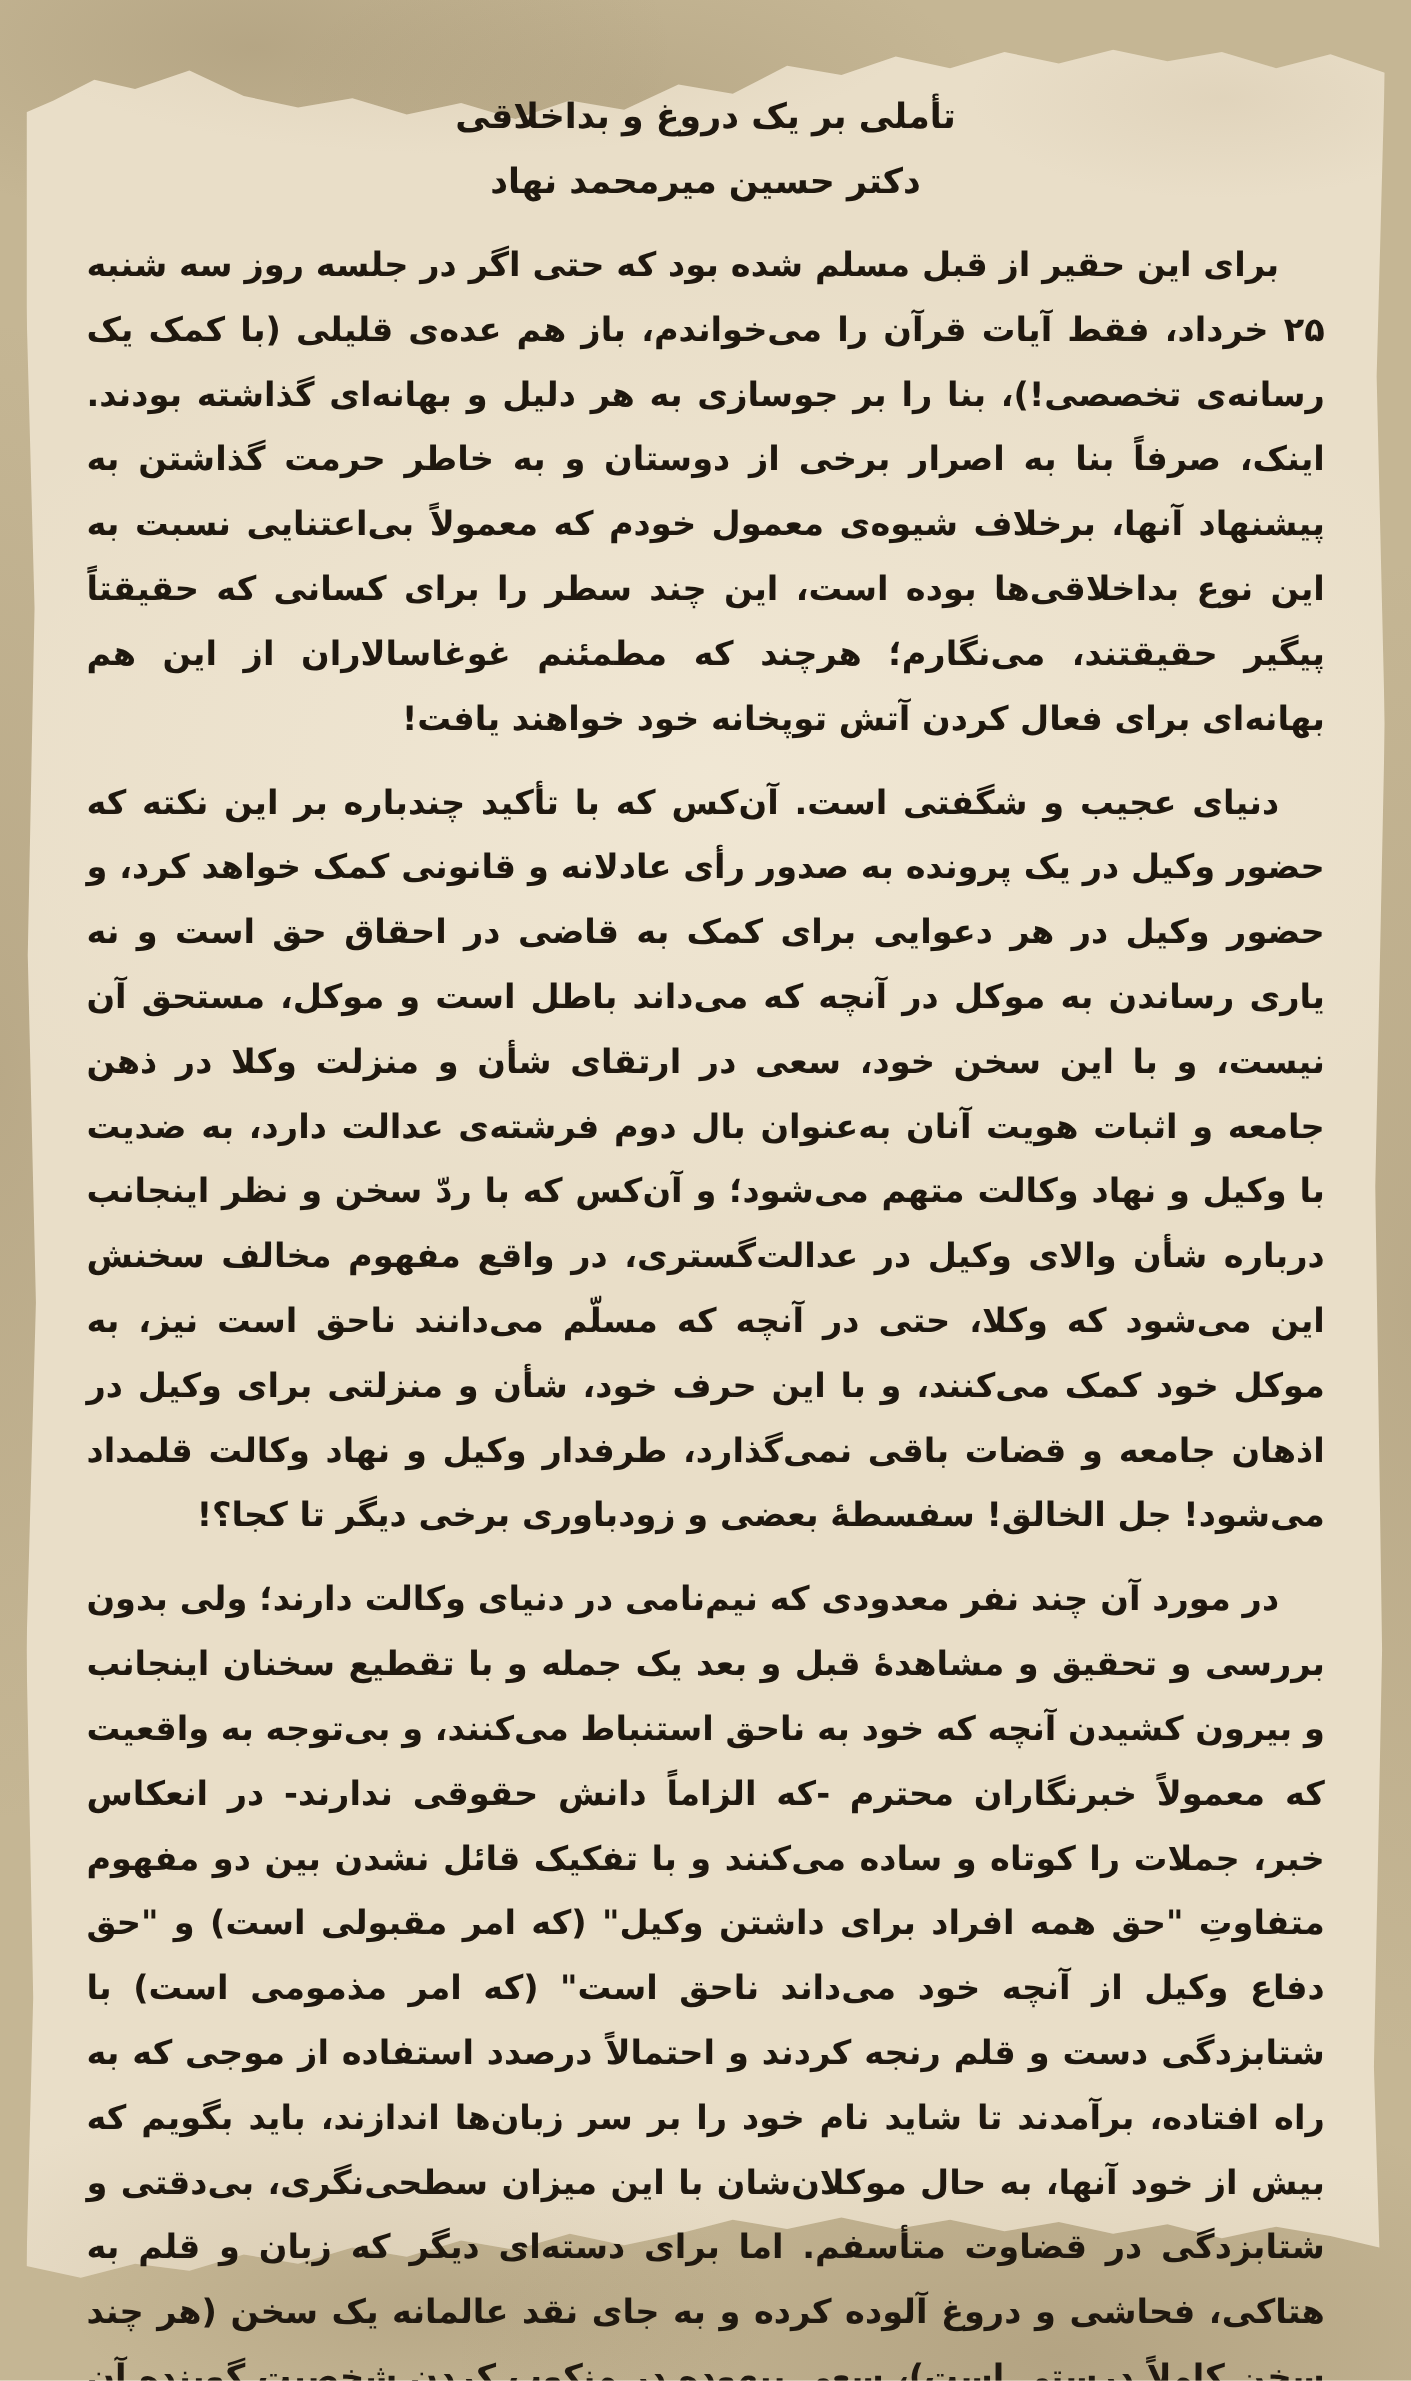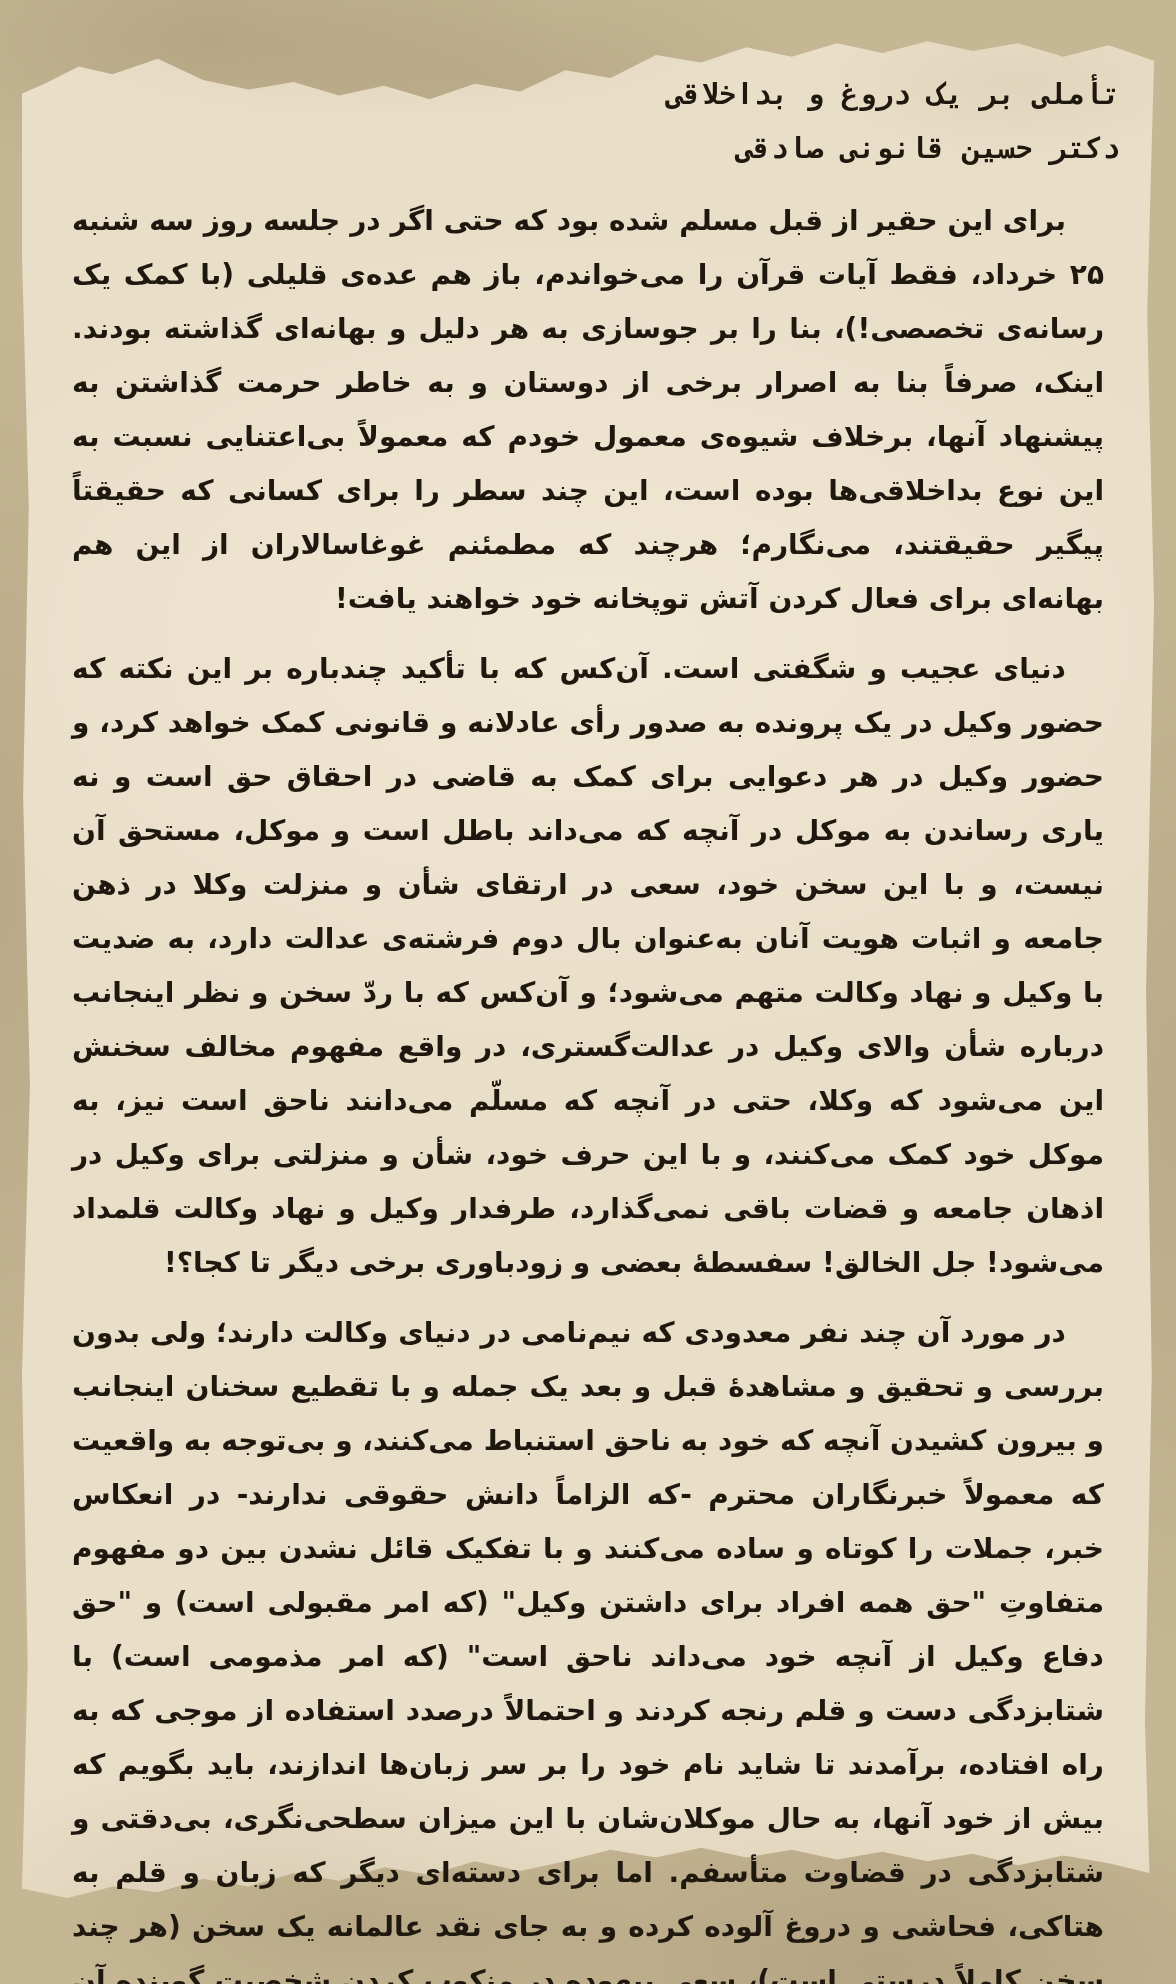--- a/index.html
+++ b/index.html
@@ -60,24 +60,23 @@
     direction: rtl;
     unicode-bidi: embed;
     color: #1f180f;
     font-weight: bold;
     font-size: 28px;
     line-height: 54px;
     text-rendering: optimizeLegibility;
   }
   .article-title,
   .article-author {
-    text-align: right;
+    text-align: center;
     font-size: 29px;
     margin: 0;
-    font-family: Liberation Mono, monospace;
   }
   .article-paragraph {
     margin: 16px;
     text-align: justify;
     text-indent: 38px;
   }
   .article-paragraph + .article-paragraph {
     margin-top: 8px;
   }
   .article-header {
@@ -85,19 +84,19 @@
   }
 </style>
 </head>
 <body>
 
 <div class="stage">
   <div class="paper"></div>
   <div class="article">
     <div class="article-header">
       <h1 class="article-title">تأملی بر یک دروغ و بداخلاقی</h1>
-      <h2 class="article-author">دکتر حسین قانونی صادقی</h2>
+      <h2 class="article-author">دکتر حسین میرمحمد نهاد</h2>
     </div>
     <p class="article-paragraph">برای این حقیر از قبل مسلم شده بود که حتی اگر در جلسه روز سه شنبه ۲۵ خرداد، فقط آیات قرآن را می‌خواندم، باز هم عده‌ی قلیلی (با کمک یک رسانه‌ی تخصصی!)، بنا را بر جوسازی به هر دلیل و بهانه‌ای گذاشته بودند. اینک، صرفاً بنا به اصرار برخی از دوستان و به خاطر حرمت گذاشتن به پیشنهاد آنها، برخلاف شیوه‌ی معمول خودم که معمولاً بی‌اعتنایی نسبت به این نوع بداخلاقی‌ها بوده است، این چند سطر را برای کسانی که حقیقتاً پیگیر حقیقتند، می‌نگارم؛ هرچند که مطمئنم غوغاسالاران از این هم بهانه‌ای برای فعال کردن آتش توپخانه خود خواهند یافت!</p>
     <p class="article-paragraph">دنیای عجیب و شگفتی است. آن‌کس که با تأکید چندباره بر این نکته که حضور وکیل در یک پرونده به صدور رأی عادلانه و قانونی کمک خواهد کرد، و حضور وکیل در هر دعوایی برای کمک به قاضی در احقاق حق است و نه یاری رساندن به موکل در آنچه که می‌داند باطل است و موکل، مستحق آن نیست، و با این سخن خود، سعی در ارتقای شأن و منزلت وکلا در ذهن جامعه و اثبات هویت آنان به‌عنوان بال دوم فرشته‌ی عدالت دارد، به ضدیت با وکیل و نهاد وکالت متهم می‌شود؛ و آن‌کس که با ردّ سخن و نظر اینجانب درباره شأن والای وکیل در عدالت‌گستری، در واقع مفهوم مخالف سخنش این می‌شود که وکلا، حتی در آنچه که مسلّم می‌دانند ناحق است نیز، به موکل خود کمک می‌کنند، و با این حرف خود، شأن و منزلتی برای وکیل در اذهان جامعه و قضات باقی نمی‌گذارد، طرفدار وکیل و نهاد وکالت قلمداد می‌شود! جل الخالق! سفسطهٔ بعضی و زودباوری برخی دیگر تا کجا؟!</p>
     <p class="article-paragraph">در مورد آن چند نفر معدودی که نیم‌نامی در دنیای وکالت دارند؛ ولی بدون بررسی و تحقیق و مشاهدهٔ قبل و بعد یک جمله و با تقطیع سخنان اینجانب و بیرون کشیدن آنچه که خود به ناحق استنباط می‌کنند، و بی‌توجه به واقعیت که معمولاً خبرنگاران محترم -که الزاماً دانش حقوقی ندارند- در انعکاس خبر، جملات را کوتاه و ساده می‌کنند و با تفکیک قائل نشدن بین دو مفهوم متفاوتِ "حق همه افراد برای داشتن وکیل" (که امر مقبولی است) و "حق دفاع وکیل از آنچه خود می‌داند ناحق است" (که امر مذمومی است) با شتابزدگی دست و قلم رنجه کردند و احتمالاً درصدد استفاده از موجی که به راه افتاده، برآمدند تا شاید نام خود را بر سر زبان‌ها اندازند، باید بگویم که بیش از خود آنها، به حال موکلان‌شان با این میزان سطحی‌نگری، بی‌دقتی و شتابزدگی در قضاوت متأسفم. اما برای دسته‌ای دیگر که زبان و قلم به هتاکی، فحاشی و دروغ آلوده کرده و به جای نقد عالمانه یک سخن (هر چند سخن کاملاً درستی است)، سعی بیهوده در منکوب کردن شخصیت گوینده آن سخن کردند، به پیروی از کلام خداوند پیامی جز «سلام» ندارم، و البته، خرده‌ای هم بر آنان نمی‌گیرم، چون از کوزه همان برون تراود که در اوست. والسلام.</p>
   </div>
 </div>
 
 </body></html>

